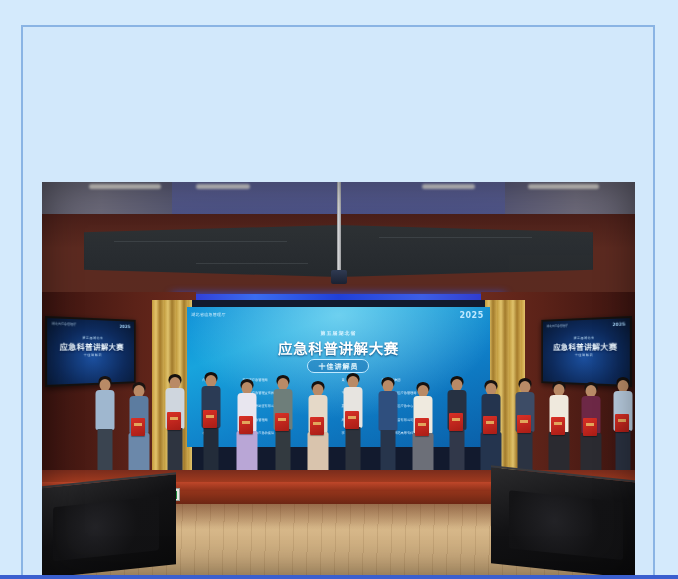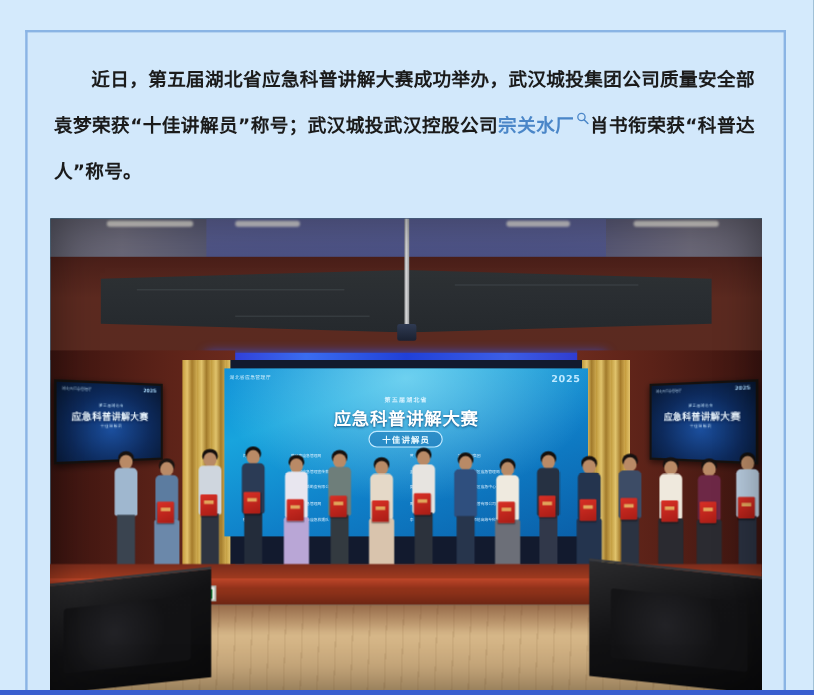--- a/index.html
+++ b/index.html
@@ -33,21 +33,21 @@
   .link{color:#4a86c8;font-weight:bold;position:relative;}
   .mag{
     display:inline-block;width:11px;height:11px;position:relative;
     top:-6px;margin:0 1px 0 1px;vertical-align:baseline;
   }
   .mag svg{display:block;}
 
   
   .photo-wrap{
     position:absolute;left:42px;top:182px;width:593px;height:397px;
-    overflow:hidden;background:#0c4a6e;
+    overflow:hidden;background:#737373;
   }
   .photo{position:absolute;inset:0;overflow:hidden;}
 
   
   .ceiling{position:absolute;left:0;top:0;width:100%;height:34px;
     background:linear-gradient(90deg,#5d5c6a 0%,#6a6878 10%,#4a4d6b 30%,#454a77 50%,#4a4c72 70%,#6b6878 90%,#5f5d6b 100%);}
   .ceiling:after{content:"";position:absolute;left:22%;top:0;width:56%;height:100%;
     background:linear-gradient(180deg,#5a5f93 0%,#4b5186 100%);opacity:.9;}
   .clight{position:absolute;top:2px;height:5px;border-radius:3px;background:#e9e6dc;opacity:.75;filter:blur(1px);}
 
@@ -166,26 +166,20 @@
   
   .bottom-strip{position:absolute;left:0;bottom:0;width:100%;height:4px;background:#3a5fcf;}
 </style>
 </head>
 <body>
 
 <div id="page">
 
   <div class="card"></div>
 
-  <div class="para">
-    <span class="indent"></span><span>近日，第五届湖北省应急科普讲解大赛成功举办，武汉城投集团公司质量安全部袁梦荣获“十佳讲解员”称号；武汉城投武汉控股公司</span><span class="link">宗关水厂</span><span class="mag"><svg width="11" height="11" viewBox="0 0 16 16">
-          <circle cx="6.6" cy="6.6" r="4.4" fill="none" stroke="#4a86c8" stroke-width="1.6"></circle>
-          <line x1="9.9" y1="9.9" x2="14.4" y2="14.4" stroke="#4a86c8" stroke-width="1.8" stroke-linecap="round"></line>
-        </svg></span><span>肖书衔荣获“科普达人”称号。</span>
-  </div>
 
   <div class="photo-wrap">
     <div class="photo">
 
       <div class="ceiling"></div>
       <div class="clight" style="left:8%;width:12%;"></div>
       <div class="clight" style="left:26%;width:9%;"></div>
       <div class="clight" style="left:64%;width:9%;"></div>
       <div class="clight" style="left:82%;width:12%;"></div>
 

